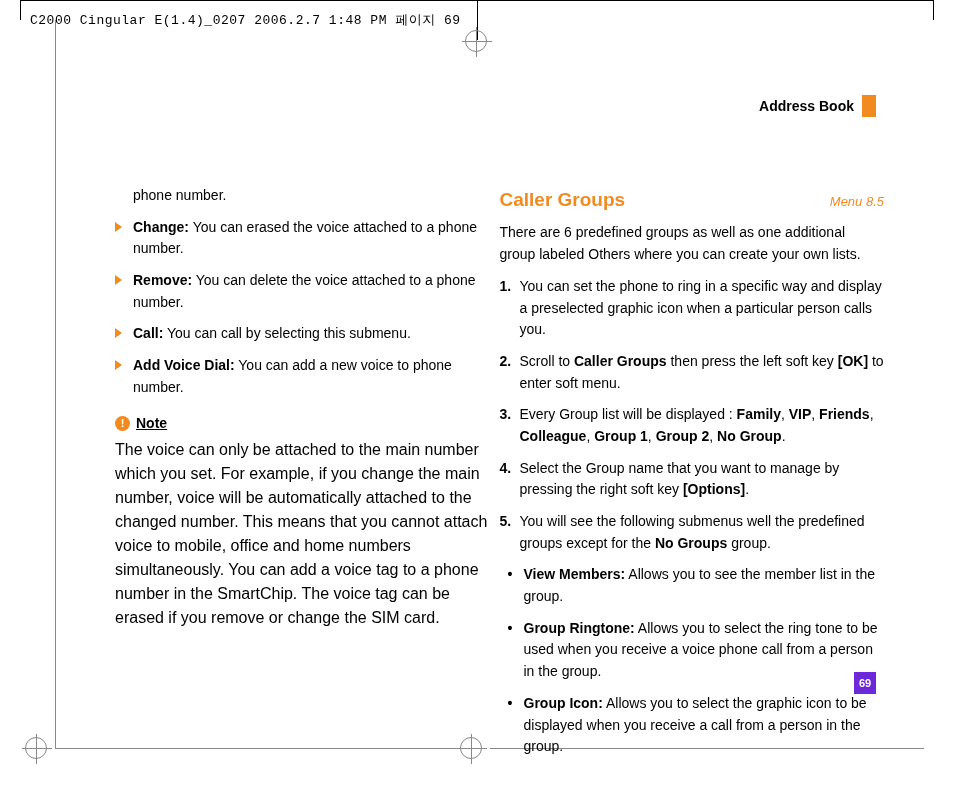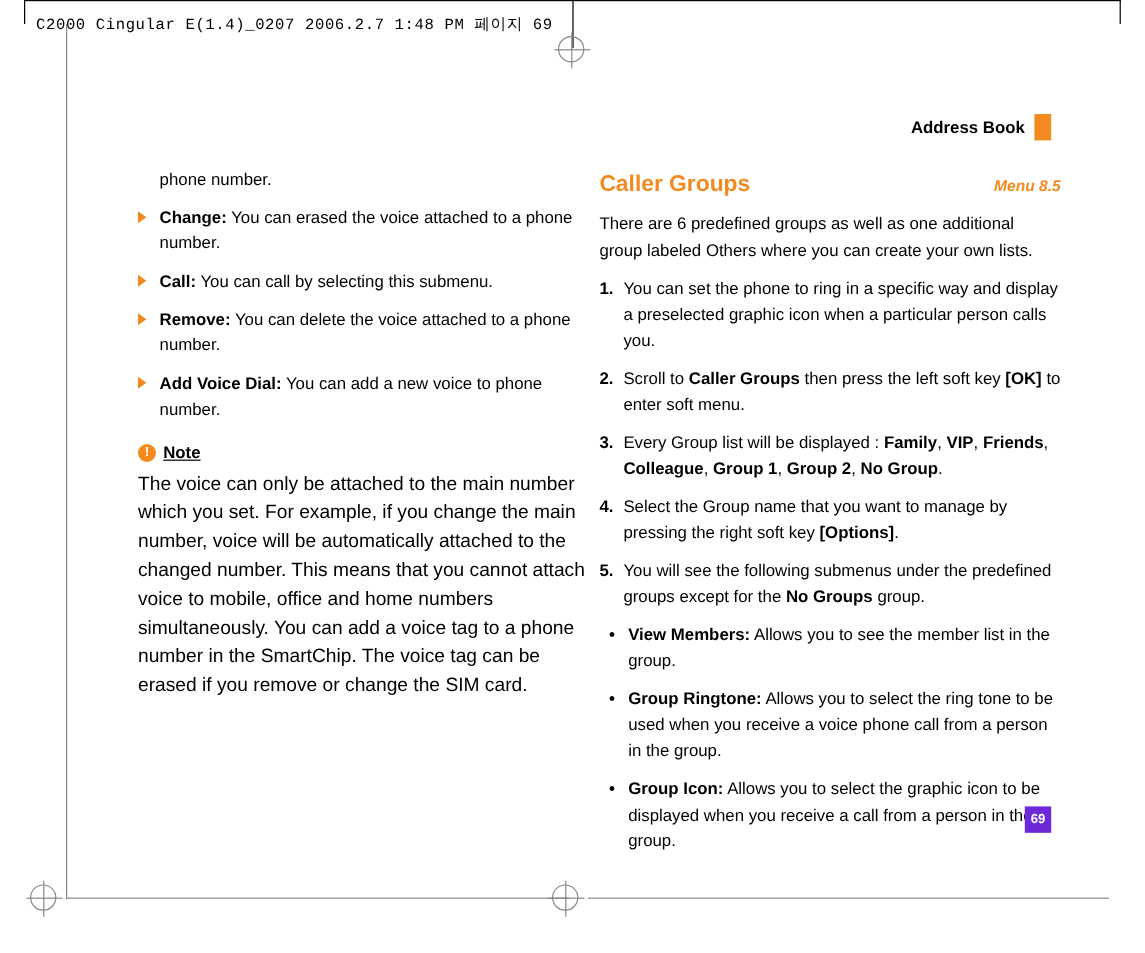--- a/index.html
+++ b/index.html
@@ -81,21 +81,21 @@
     font-size: 14px;
   }
   .orange-box {
     width: 14px;
     height: 22px;
     background: #f18a1f;
   }
 
   .columns {
     display: flex;
-    margin-top: 44px;
+    margin-top: 90px;
   }
   .col {
     flex: 1;
     font-size: 14px;
     line-height: 1.55;
   }
 
   .bullet-item {
     position: relative;
     padding-left: 18px;
@@ -144,21 +144,21 @@
     margin-bottom: 8px;
   }
   .section-head .title {
     font-size: 19px;
     font-weight: bold;
     font-family: Arial, Helvetica, sans-serif;
   }
   .section-head .menu {
     font-size: 13px;
     font-style: italic;
-    font-weight: bold;
+    font-weight: normal;
   }
   .intro { margin-bottom: 10px; }
 
   .num-item {
     position: relative;
     padding-left: 20px;
     margin-bottom: 10px;
   }
   .num-item .num {
     position: absolute;
@@ -220,26 +220,26 @@
 
       <div class="cont-line">phone number.</div>
 
       <div class="bullet-item">
         <span class="tri"></span>
         <b>Change:</b><span> You can erased the voice attached to a phone number.</span>
       </div>
 
       <div class="bullet-item">
         <span class="tri"></span>
-        <b>Call:</b><span> You can call by selecting this submenu.</span>
+        <b>Remove:</b><span> You can delete the voice attached to a phone number.</span>
       </div>
 
       <div class="bullet-item">
         <span class="tri"></span>
-        <b>Remove:</b><span> You can delete the voice attached to a phone number.</span>
+        <b>Call:</b><span> You can call by selecting this submenu.</span>
       </div>
 
       <div class="bullet-item">
         <span class="tri"></span>
         <b>Add Voice Dial:</b><span> You can add a new voice to phone number.</span>
       </div>
 
 
       <div class="note-head">
         <span class="note-icon">!</span>
@@ -272,21 +272,21 @@
         <span>Every Group list will be displayed : </span><b>Family</b>, <b>VIP</b>, <b>Friends</b>, <b>Colleague</b>, <b>Group 1</b>, <b>Group 2</b>, <b>No Group</b>.
       </div>
 
       <div class="num-item">
         <span class="num">4.</span>
         <span>Select the Group name that you want to manage by pressing the right soft key </span><b>[Options]</b>.
       </div>
 
       <div class="num-item">
         <span class="num">5.</span>
-        <span>You will see the following submenus under the predefined groups except for the </span><b>No Groups</b><span> group.</span>
+        <span>You will see the following submenus well the predefined groups except for the </span><b>No Groups</b><span> group.</span>
       </div>
 
       <div class="sub-bullet">
         <span class="dot">•</span>
         <b>View Members:</b><span> Allows you to see the member list in the group.</span>
       </div>
 
       <div class="sub-bullet">
         <span class="dot">•</span>
         <b>Group Ringtone:</b><span> Allows you to select the ring tone to be used when you receive a voice phone call from a person in the group.</span>

